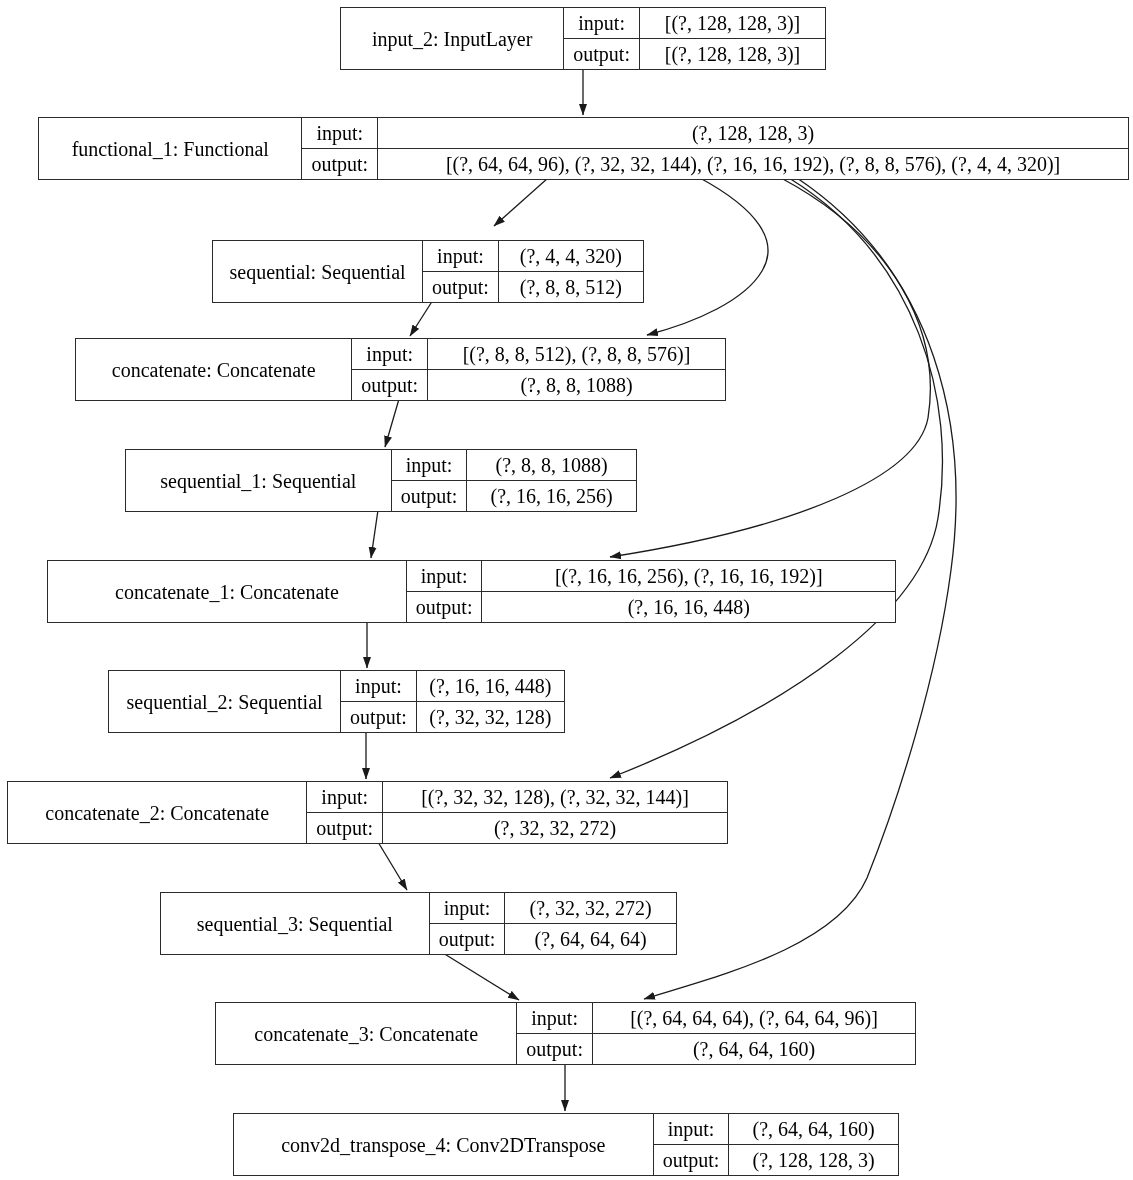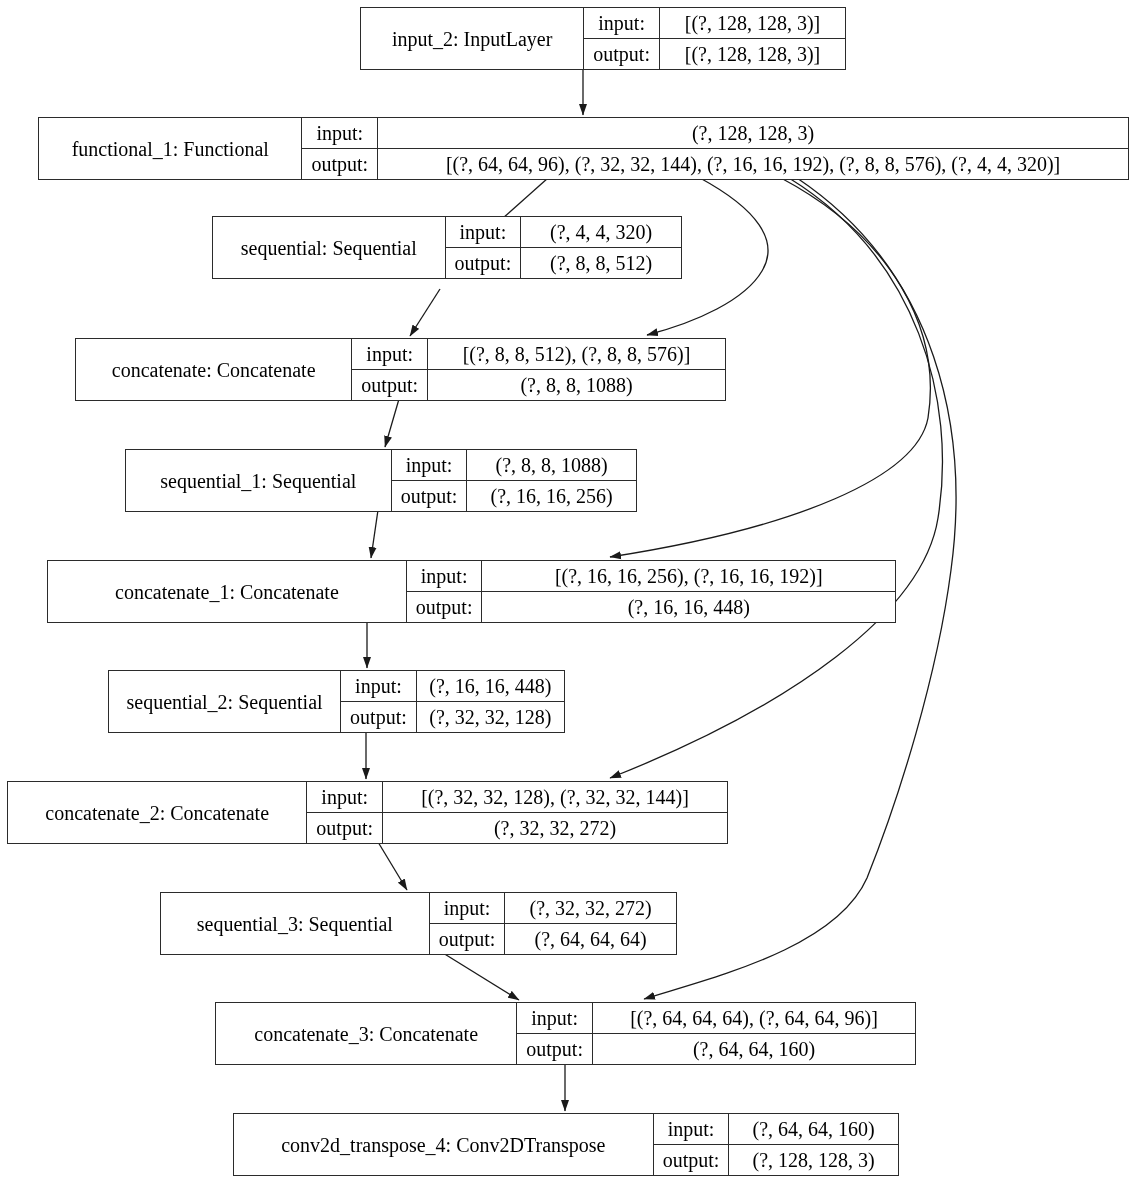--- a/index.html
+++ b/index.html
@@ -72,21 +72,21 @@
     <path class="edge" marker-end="url(#ah)" d="M781,178 C892,237 942,330 928,418 C917,477 797,528 610,557"></path>
     <path class="edge" marker-end="url(#ah)" d="M367,621 L367,668"></path>
     <path class="edge" marker-end="url(#ah)" d="M366,731 L366,779"></path>
     <path class="edge" marker-end="url(#ah)" d="M789,178 C917,257 957,400 938,518 C923,613 790,707 610,778"></path>
     <path class="edge" marker-end="url(#ah)" d="M378,842 L407,890"></path>
     <path class="edge" marker-end="url(#ah)" d="M443,953 L519,1000"></path>
     <path class="edge" marker-end="url(#ah)" d="M797,178 C937,272 970,430 951,570 C937,677 899,798 867,878 C836,948 714,977 644,999"></path>
     <path class="edge" marker-end="url(#ah)" d="M565,1063 L565,1111"></path>
   </svg>
 
-  <table class="node" style="left:340px; top:7px; width:486px;margin-left:20px;">
+  <table class="node" style="left:340px; top:7px; width:486px;">
     <tbody>
         <tr>
       <td class="cell-title" rowspan="2">input_2: InputLayer</td>
       <td class="cell-key">input:</td>
       <td class="cell-val">[(?, 128, 128, 3)]</td>
     </tr>
     <tr>
       <td class="cell-key">output:</td>
       <td class="cell-val">[(?, 128, 128, 3)]</td>
     </tr>
@@ -100,21 +100,21 @@
       <td class="cell-key">input:</td>
       <td class="cell-val">(?, 128, 128, 3)</td>
     </tr>
     <tr>
       <td class="cell-key">output:</td>
       <td class="cell-val">[(?, 64, 64, 96), (?, 32, 32, 144), (?, 16, 16, 192), (?, 8, 8, 576), (?, 4, 4, 320)]</td>
     </tr>
   </tbody>
     </table>
 
-  <table class="node" style="left:212px; top:216px; width:470px;border-radius:17px;">
+  <table class="node" style="left:212px; top:240px; width:432px;border-radius:17px;">
     <tbody>
         <tr>
       <td class="cell-title" rowspan="2">sequential: Sequential</td>
       <td class="cell-key">input:</td>
       <td class="cell-val">(?, 4, 4, 320)</td>
     </tr>
     <tr>
       <td class="cell-key">output:</td>
       <td class="cell-val">(?, 8, 8, 512)</td>
     </tr>

